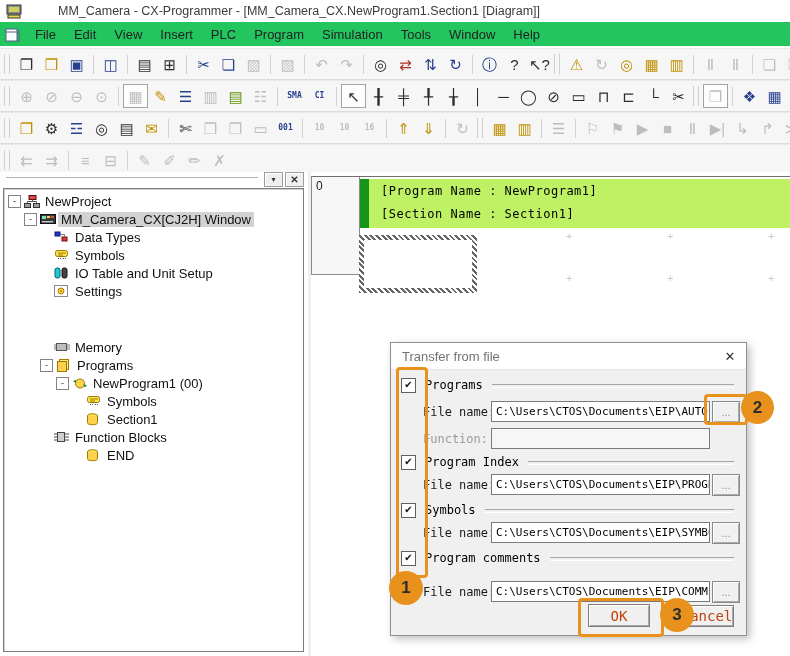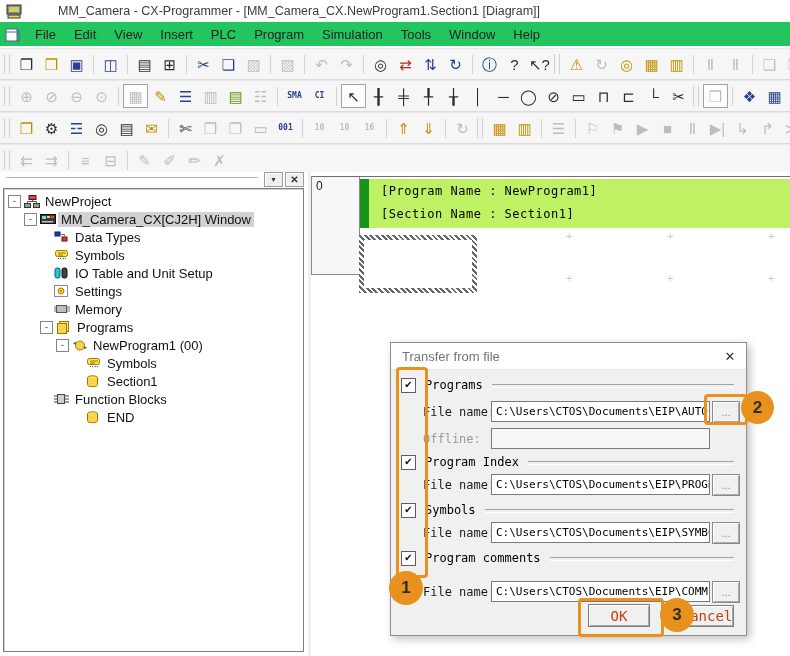--- a/index.html
+++ b/index.html
@@ -328,21 +328,21 @@
             <span class="expsp"></span>
             <span class="ticon">
               <svg width="14" height="12">
                 <rect x="0.5" y="0.5" width="13" height="11" fill="#fff" stroke="#8a8a8a"></rect>
                 <circle cx="7" cy="6" r="3" fill="#ffd24d" stroke="#a88000"></circle>
                 <circle cx="7" cy="6" r="1" fill="#a88000"></circle>
               </svg>
             </span>
             <span class="tlabel">Settings</span>
           </div>
-          <div class="trow" style="padding-left: 36px;">
+          <div class="trow" style="padding-left: 36px; margin-top: 38px;">
             <span class="expsp"></span>
             <span class="ticon">
               <svg width="16" height="12">
                 <rect x="2.5" y="2.5" width="10" height="7" fill="#bdbdbd" stroke="#555"></rect>
                 <path d="M0 4h2M0 6h2M0 8h2M13 4h3M13 6h3M13 8h3" stroke="#777"></path>
               </svg>
             </span>
             <span class="tlabel">Memory</span>
           </div>
           <div class="trow" style="padding-left: 36px;">
@@ -442,21 +442,21 @@
       <span class="cb">✔</span>
       <span class="seclabel mono">Programs</span>
       <span class="secline"></span>
     </div>
     <div class="frow" style="top:58px">
       <span class="flabel mono">File name:</span>
       <div class="field mono">C:\Users\CTOS\Documents\EIP\AUTOEXEC</div>
       <div class="browse">...</div>
     </div>
     <div class="frow" style="top:85px">
-      <span class="flabel mono gray">Offline:</span>
+      <span class="flabel mono gray">Function:</span>
       <div class="field dis mono"></div>
     </div>
 
     <div class="sechead" style="top:111px">
       <span class="cb">✔</span>
       <span class="seclabel mono">Program Index</span>
       <span class="secline"></span>
     </div>
     <div class="frow" style="top:131px">
       <span class="flabel mono">File name:</span>

